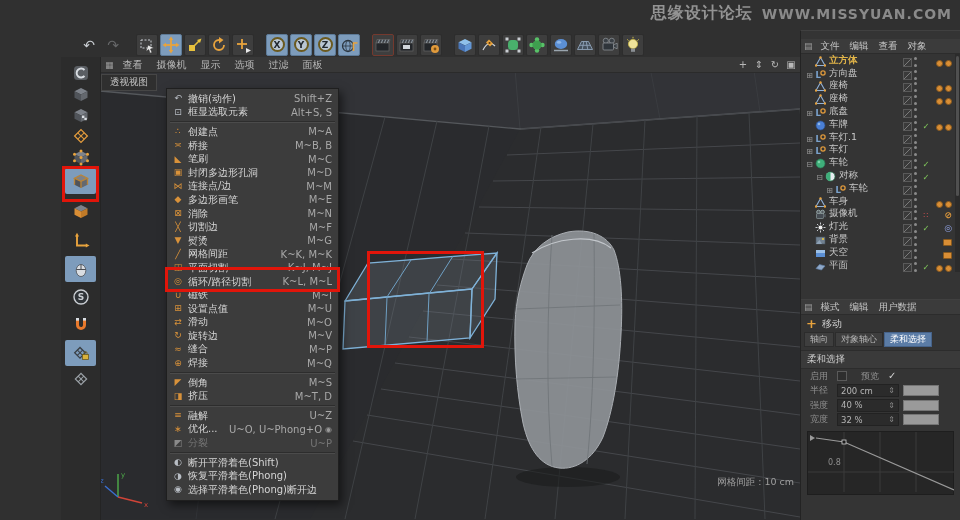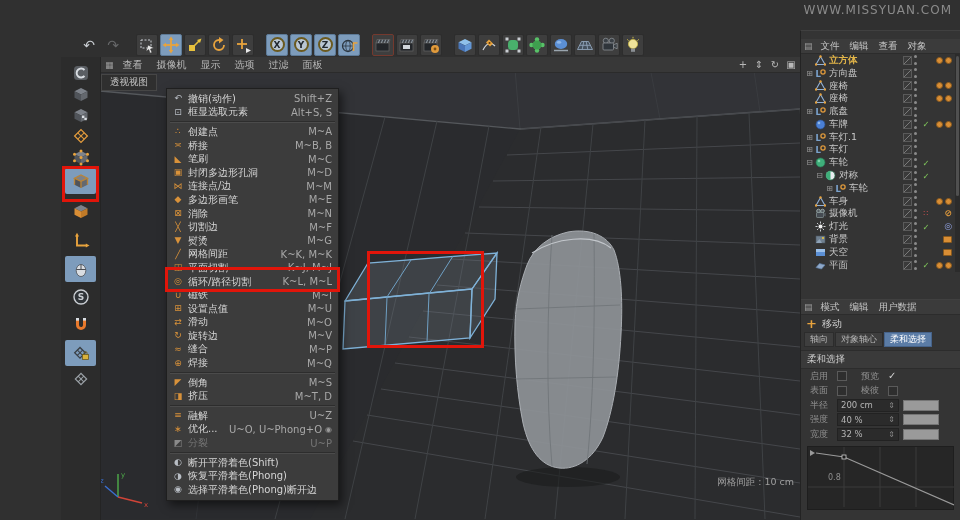--- a/index.html
+++ b/index.html
@@ -1,21 +1,21 @@
 <!DOCTYPE html>
 <html><head>
 <meta charset="utf-8">
 <style>
   html,body{margin:0;padding:0}
   body{width:960px;height:520px;position:relative;overflow:hidden;background:#303030;
        font-family:"DejaVu Sans","Liberation Sans",sans-serif;-webkit-font-smoothing:antialiased}
   
   #watermark{position:absolute;top:3px;right:8px;color:#8f8f8f;z-index:6;display:flex;align-items:center;gap:9px}
   #watermark .wm-name{font-size:16px;font-weight:bold;letter-spacing:1px;color:#939393}
-  #watermark .wm-url{font-size:12px;font-weight:normal;letter-spacing:1px;color:#8a8a8a}
+  #watermark .wm-url{font-size:14px;font-weight:bold;letter-spacing:1px;color:#8a8a8a}
   
   #toolbar{position:absolute;left:78px;top:32px;height:25px;display:flex;align-items:center;gap:2px;z-index:3}
   .tb{width:22px;height:22px;background:#3e3e3e;border:1px solid #2d2d2d;border-radius:2px;
       display:flex;align-items:center;justify-content:center;box-sizing:border-box;flex:none}
   .tb.plain{background:none;border-color:transparent}
   .tb.active{background:#7d9cbc;border-color:#5d7a97}
   .tb.dim{opacity:.35}
   .tb.redline{border-color:#74392e}
   .tb-sep{width:8px;flex:none}
   .glyph{color:#c9cdd2;font-size:13px;line-height:1}
@@ -49,21 +49,21 @@
   .cm-opt{font-size:8px;color:#999;margin-left:3px}
   
   #right-panel{position:absolute;left:800px;top:30px;right:0;bottom:0;background:#343434;
                border-left:1px solid #232323;border-top:1px solid #404040;z-index:4}
   .pm-bar{height:14px;background:#3b3b3b;display:flex;align-items:center;padding-left:3px;overflow:hidden;
           white-space:nowrap;border-bottom:1px solid #2c2c2c}
   .pm-burger{color:#9a9a9a;font-size:9px;margin-right:3px}
   .pm-item{font-size:9.5px;color:#c5c5c5;padding:0 5px}
   #om-header{position:absolute;left:0;right:0;top:8px}
   #om-tree{position:absolute;left:0;right:6px;top:23px;height:218px;overflow:hidden}
-  .tr{display:flex;align-items:center;height:12.8px;font-size:9.5px;color:#c8c8c8;padding-right:2px}
+  .tr{display:flex;align-items:flex-end;height:12.8px;font-size:9.5px;color:#c8c8c8;padding-right:2px}
   .tr .exp{width:9px;height:9px;font-size:8px;color:#9a9a9a;text-align:center;line-height:9px;flex:none}
   .tr .icn{width:13px;height:11px;flex:none;display:flex;align-items:center;justify-content:center}
   .tr .nm{margin-left:2px;white-space:nowrap;overflow:hidden}
   .tr.selected .nm{color:#e2b549;font-weight:bold}
   .tr .sp{flex:1}
   .vis-sq{width:7px;height:7px;border:1px solid #5a5a5a;box-sizing:content-box;flex:none;margin-right:2px;
           background:linear-gradient(135deg,transparent 44%,#7a7a7a 44%,#7a7a7a 56%,transparent 56%),#3a3a3a}
   .vis-dots{width:4px;height:10px;margin-right:3px;position:relative;flex:none}
   .vis-dots::before,.vis-dots::after{content:"";position:absolute;left:0;width:3px;height:3px;border-radius:50%;background:#8a8a8a}
   .vis-dots::before{top:0}.vis-dots::after{bottom:0}
@@ -102,20 +102,21 @@
   
   .redbox{position:absolute;border:3px solid #e1150a;z-index:40;box-sizing:border-box;pointer-events:none}
   #rb-toolbar{left:62px;top:166px;width:37px;height:36px}
   #rb-menu{left:165px;top:267px;width:175px;height:25px}
   #rb-viewport{left:367px;top:251px;width:117px;height:97px}
 </style>
 </head>
 <body>
 
 <div id="watermark">
+  <span class="wm-name">思缘设计论坛</span>
   <span class="wm-url">WWW.MISSYUAN.COM</span>
 </div>
 
 <div id="toolbar">
     <div class="tb plain">
       <span class="glyph" style="color:#c9cdd2;font-size:14px">↶</span>
     </div>
     <div class="tb dim plain">
       <span class="glyph" style="color:#c9cdd2;font-size:14px">↷</span>
     </div>
@@ -988,26 +989,20 @@
         <span class="atab">对象轴心</span>
         <span class="atab active">柔和选择</span>
       </div>
     <div id="attr-section">柔和选择</div>
     <div id="attr-checks">
         <div class="prow">
           <span class="plabel">启用</span>
           <span class="pbox"></span>
           <span class="plabel2">预览</span>
           <span class="pcheck">✓</span>
-        </div>
-        <div class="prow">
-          <span class="plabel">表面</span>
-          <span class="pbox"></span>
-          <span class="plabel2">棱彼</span>
-          <span class="pbox"></span>
         </div>
       </div>
     <div id="attr-sliders">
         <div class="prow">
           <span class="plabel">半径</span>
           <span class="pinput">
             <span>200 cm</span>
             <span class="pstep">⇕</span>
           </span>
           <span class="pslider"></span>

